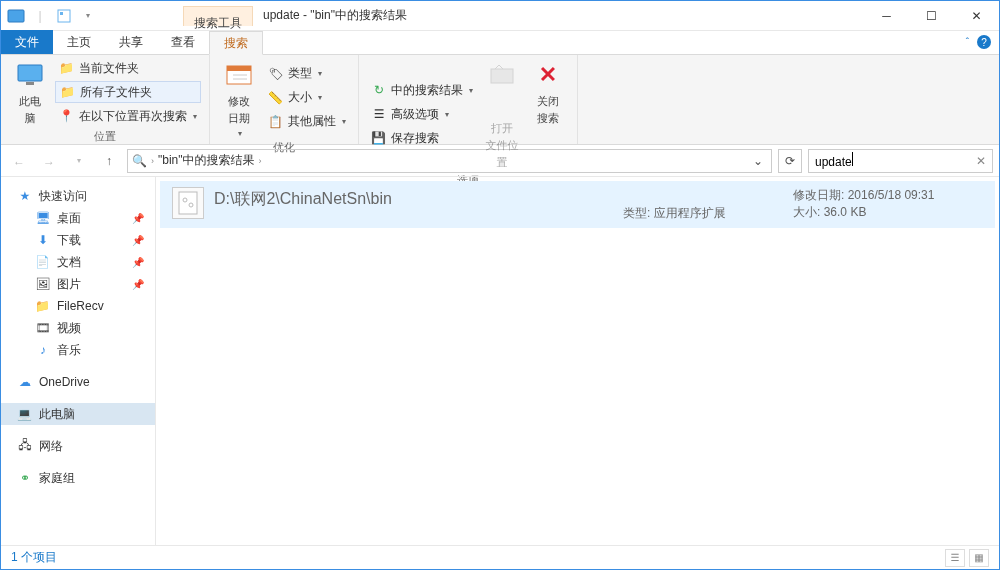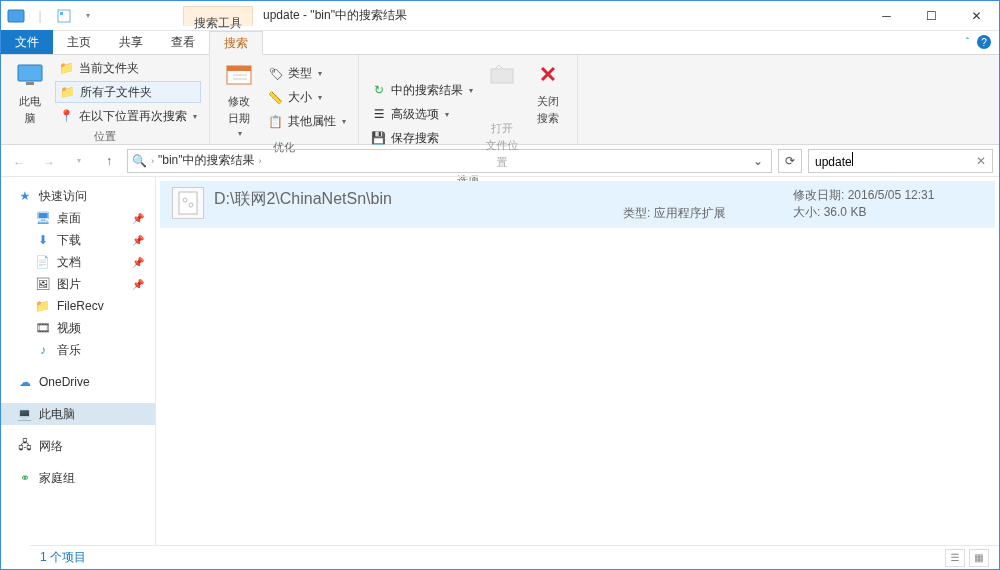--- a/index.html
+++ b/index.html
@@ -69,21 +69,21 @@
 .result-row .ficon { width: 32px; height: 32px; border: 1px solid #ccc; background: #fafafa; display: flex; align-items: center; justify-content: center; color: #888; font-size: 10px; flex-shrink: 0; }
 .result-row .fmain { flex: 1; }
 .result-row .fname { font-size: 13px; color: #000; }
 .result-row .fname .hl { background: #ffe79a; }
 .result-row .fpath { font-size: 16px; color: #666; margin-top: 2px; }
 .result-row .fmid { width: 160px; font-size: 12px; color: #666; padding-top: 18px;}
 .result-row .fright { width: 190px; font-size: 12px; color: #666; }
 .result-row .fright .r1, .result-row .fright .r2 { white-space: nowrap; }
 
 
-.statusbar { height: 24px; border-top: 1px solid #e8e8e8; display: flex; align-items: center; padding: 0 10px; justify-content: space-between; color: #1979ca; font-size: 12px; margin-left: 29px; }
+.statusbar { height: 24px; border-top: 1px solid #e8e8e8; display: flex; align-items: center; padding: 0 10px; justify-content: space-between; color: #1979ca; font-size: 12px; }
 .statusbar .views { display: flex; gap: 4px; color: #888; }
 .statusbar .view-btn { width: 20px; height: 18px; border: 1px solid #ddd; display: flex; align-items: center; justify-content: center; font-size: 10px; }
 
 
 .i-folder { color: #f8c557; }
 .i-blue { color: #3a8de2; }
 .i-green { color: #36a852; }
 .i-red { color: #d23; font-weight: bold; font-size: 22px; }
 </style>
 </head>
@@ -321,21 +321,21 @@
             <rect x="1" y="1" width="18" height="22" fill="#fff" stroke="#bbb"></rect>
             <circle cx="7" cy="9" r="2" fill="none" stroke="#bbb"></circle>
             <circle cx="13" cy="14" r="2" fill="none" stroke="#bbb"></circle>
           </svg>
         </div>
       <div class="fmain">
         <div class="fpath">D:\联网2\ChinaNetSn\bin</div>
       </div>
       <div class="fmid"><span>类型:</span> <span>应用程序扩展</span></div>
       <div class="fright">
-        <div class="r1"><span>修改日期:</span> <span>2016/5/05 12:31</span></div>
+        <div class="r1"><span>修改日期:</span> <span>2016/5/18 09:31</span></div>
         <div class="r2"><span>大小:</span> <span>36.0 KB</span></div>
       </div>
     </div>
   </div>
 </div>
 
 <div class="statusbar">
   <span>1 个项目</span>
   <div class="views">
     <div class="view-btn">☰</div>

